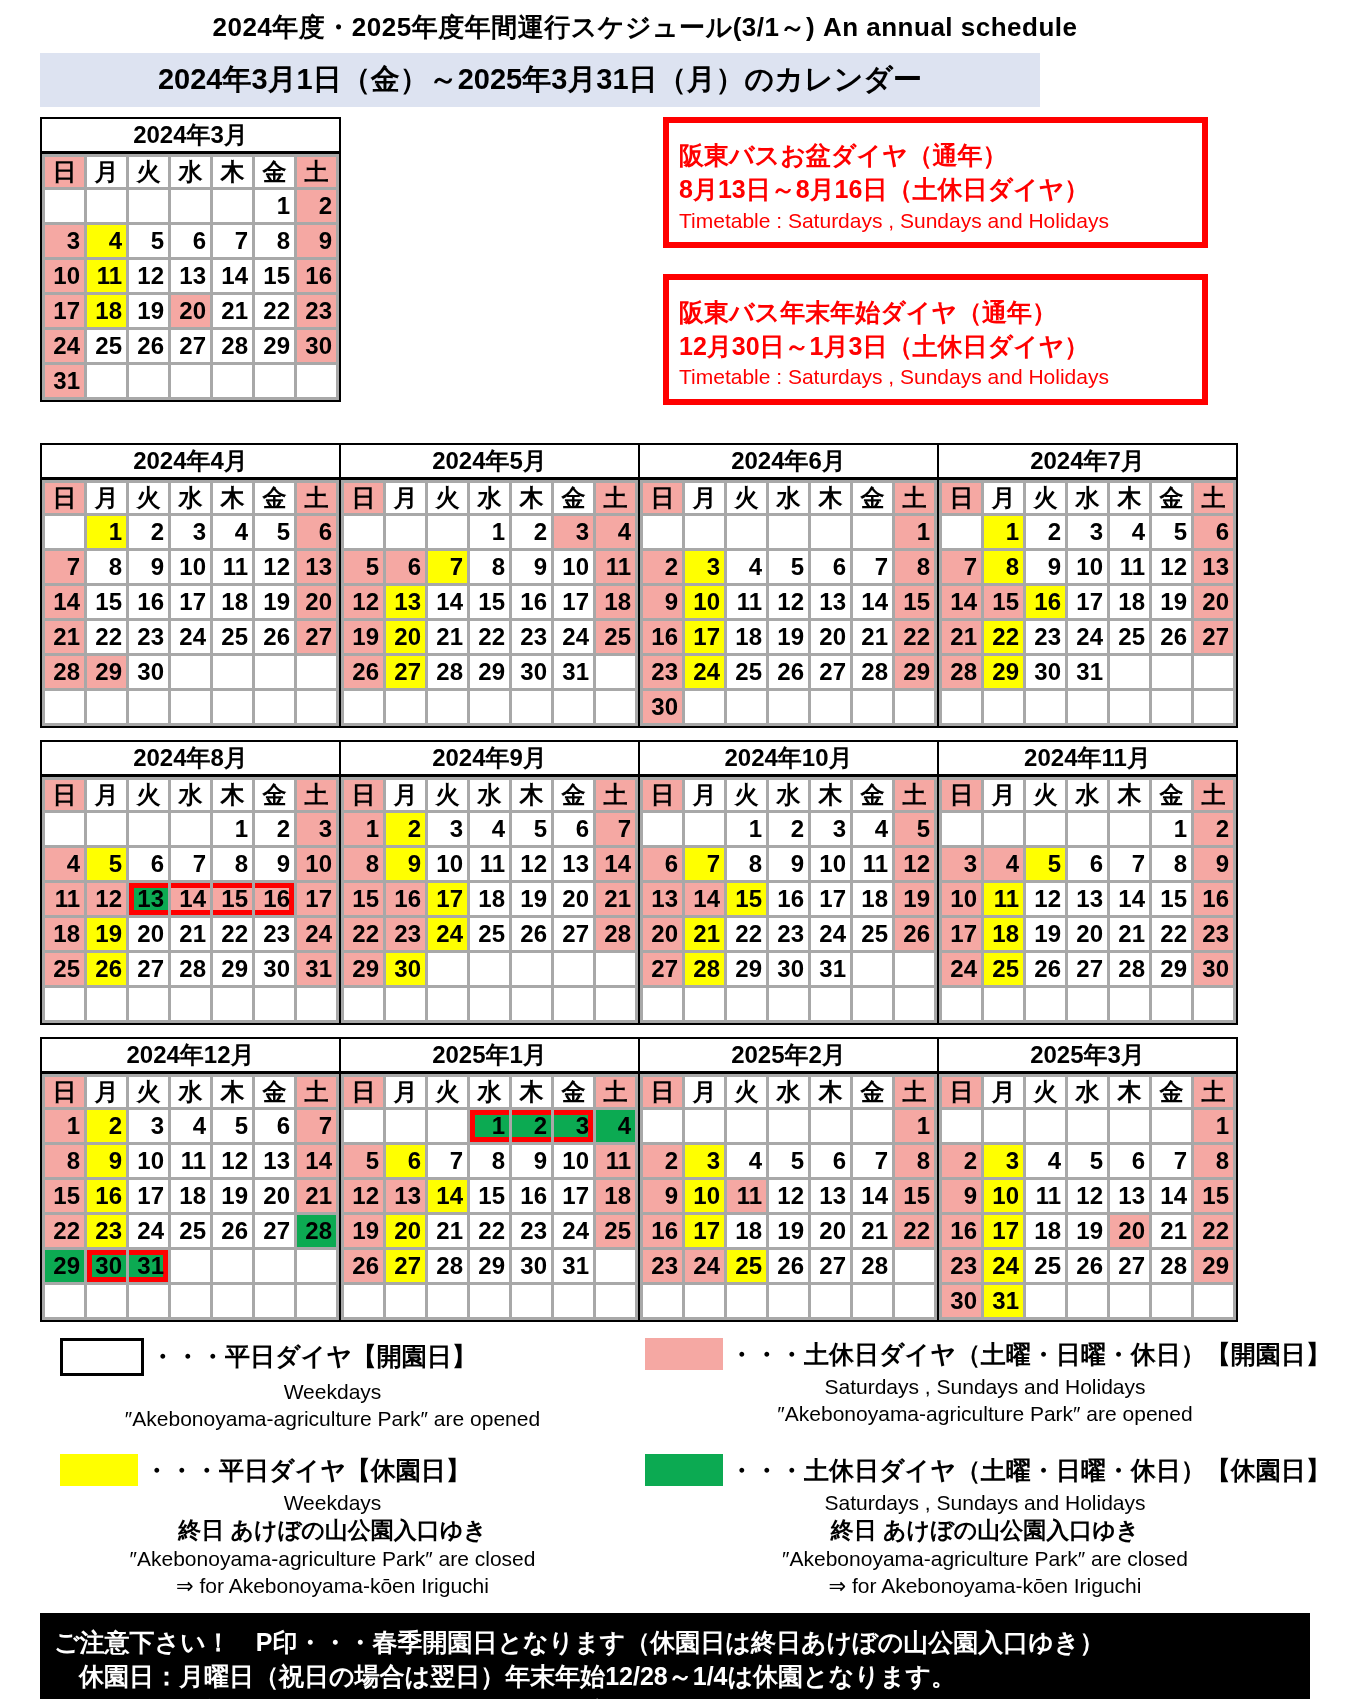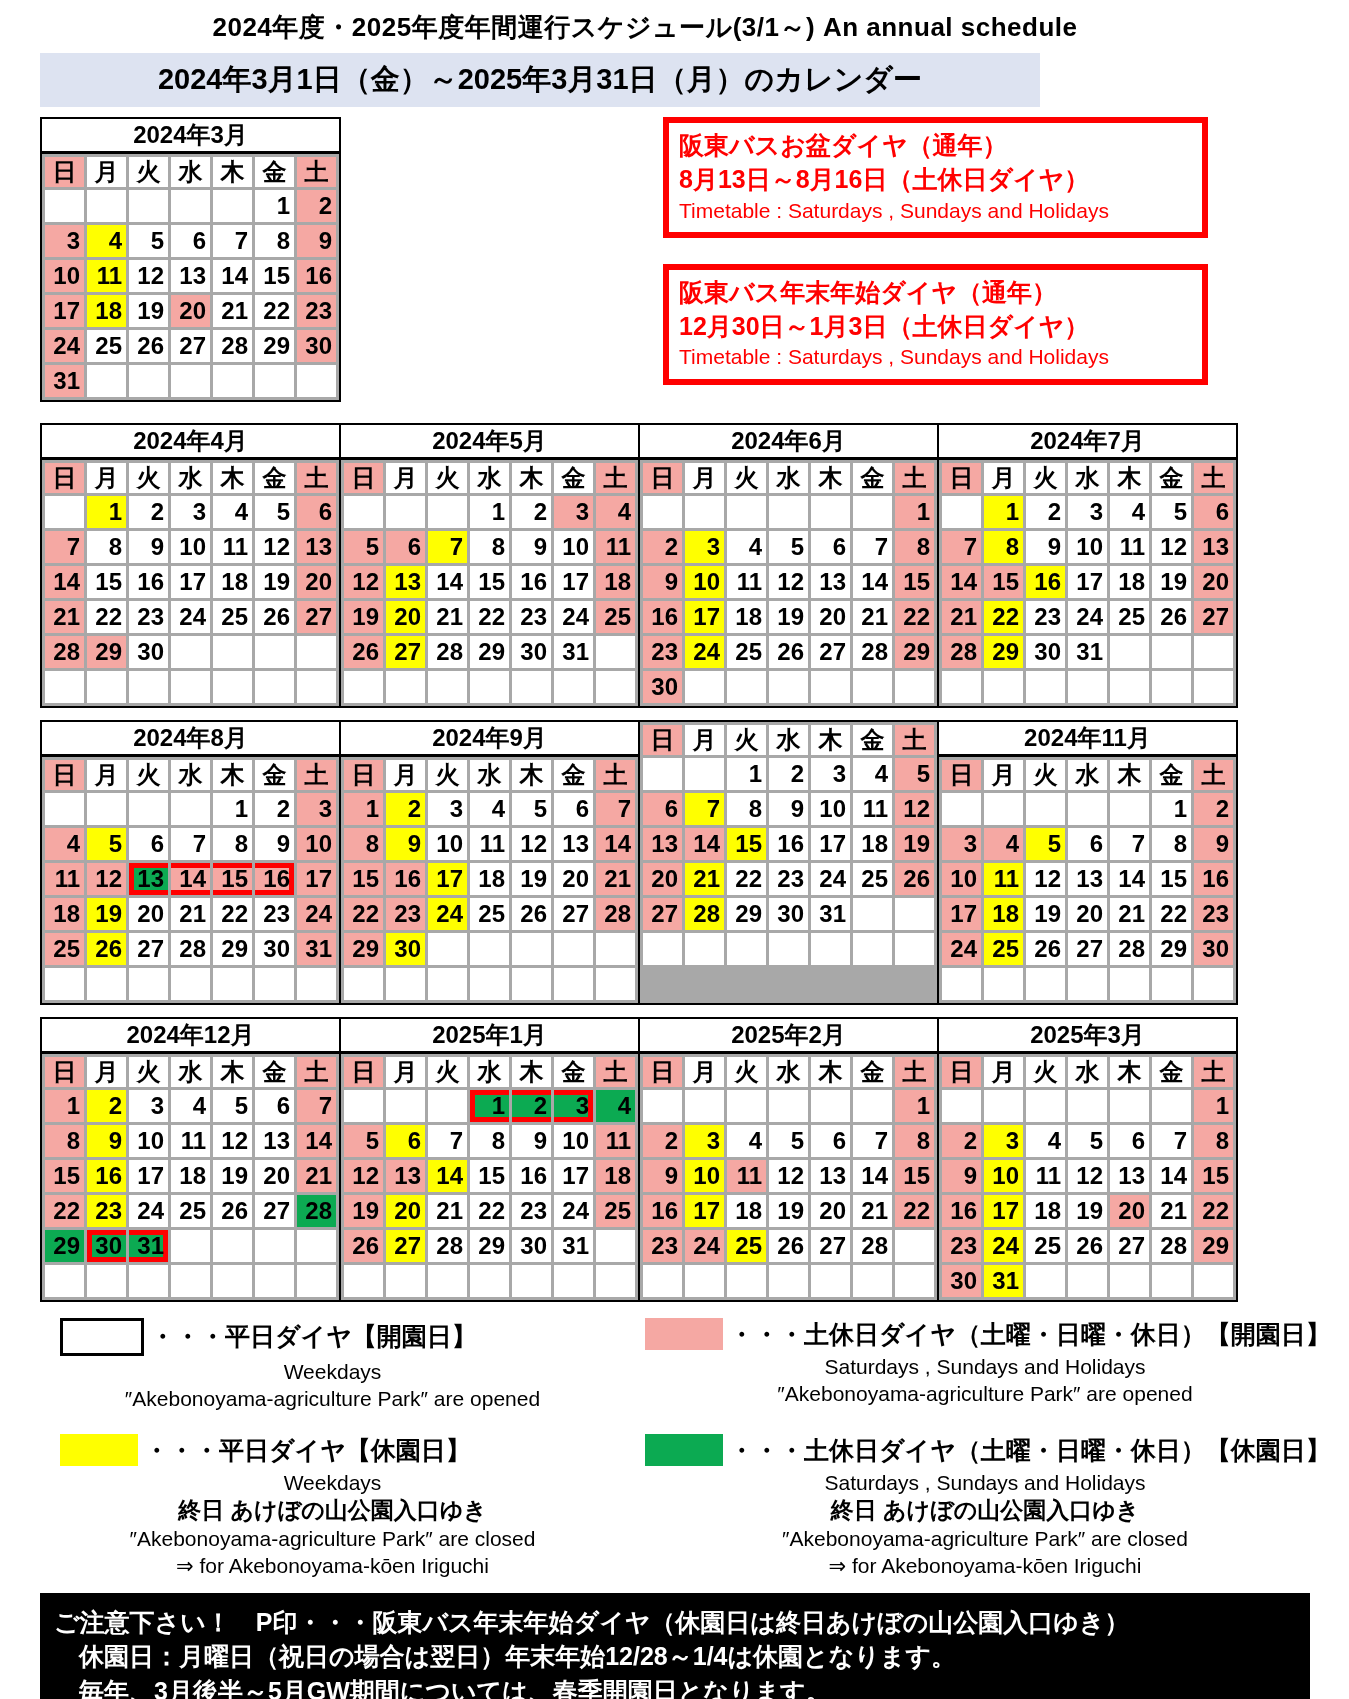--- a/index.html
+++ b/index.html
@@ -48,21 +48,21 @@
   .c-g{background:#0caa52;}
 
   .top-row{display:flex;align-items:flex-start;}
   .band{display:flex;margin-top:12px;}
   #march-slot{margin-top:10px;}
 
   
   .notices{margin-left:324px;margin-top:10px;width:545px;}
   .notice{
     border:6px solid #ff0000;background:#fff;color:#ff0000;
-    padding:6px 10px 8px 10px;margin-bottom:26px;
+    padding:16px 10px 8px 10px;margin-bottom:26px;
   }
   .notice .n1,.notice .n2{font-size:25px;font-weight:bold;line-height:1.35;}
   .notice .n3{font-size:21px;line-height:1.3;}
 
   
   .legend{
     margin-top:16px;display:grid;grid-template-columns:585px 1fr;
     row-gap:22px;width:1305px;
   }
   .legend-item{}
@@ -488,20 +488,21 @@
           <div class="cell c-e"></div>
           <div class="cell c-e"></div>
           <div class="cell c-e"></div>
           <div class="cell c-e"></div>
           <div class="cell c-e"></div>
           <div class="cell c-e"></div>
           <div class="cell c-e"></div>
         </div>
       </div>
       <div class="month">
+        <div class="month-title">2024年10月</div>
         <div class="month-grid">
           <div class="dow we">日</div>
           <div class="dow">月</div>
           <div class="dow">火</div>
           <div class="dow">水</div>
           <div class="dow">木</div>
           <div class="dow">金</div>
           <div class="dow we">土</div>
           <div class="cell c-e"></div>
           <div class="cell c-e"></div>
@@ -862,18 +863,18 @@
         <div class="legend-lines">
           <div class="l-en">Saturdays , Sundays and Holidays</div>
           <div class="l-jpb">終日 あけぼの山公園入口ゆき</div>
           <div class="l-enb">″Akebonoyama-agriculture Park″ are closed</div>
           <div class="l-enb">⇒ for Akebonoyama-kōen Iriguchi</div>
         </div>
       </div>
     </div>
 
   <div class="footer">
-    <div>ご注意下さい！　P印・・・阪東バス年末年始ダイヤ（休園日は終日あけぼの山公園入口ゆき）</div>
+    <div>ご注意下さい！　P印・・・春季開園日となります（休園日は終日あけぼの山公園入口ゆき）</div>
     <div>　休園日：月曜日（祝日の場合は翌日）年末年始12/28～1/4は休園となります。</div>
     <div>　毎年、3月後半～5月GW期間については、春季開園日となります。</div>
   </div>
 
 </div>
 
 </body></html>

